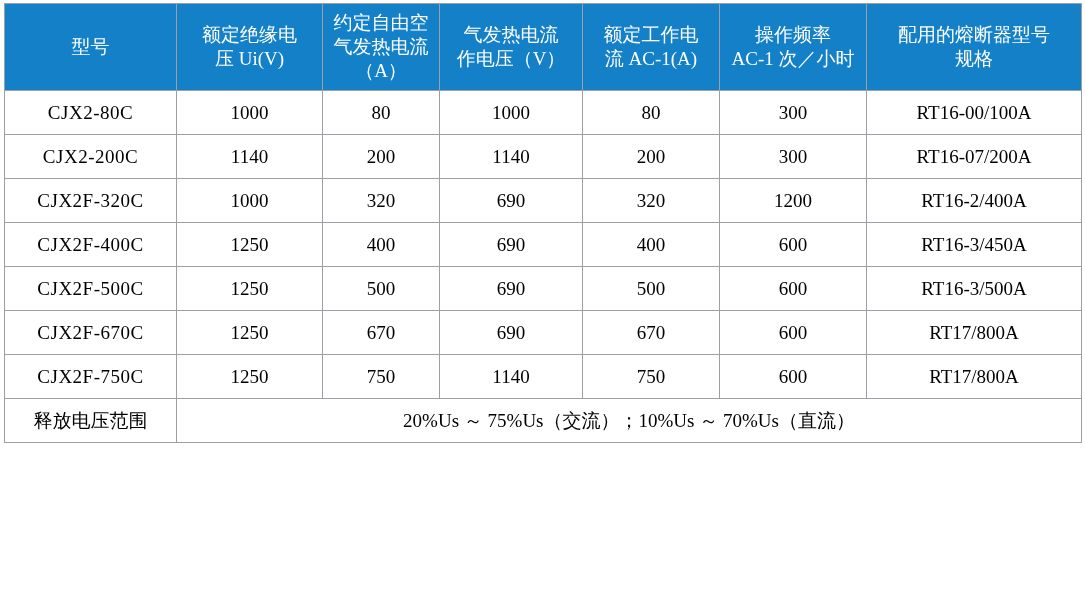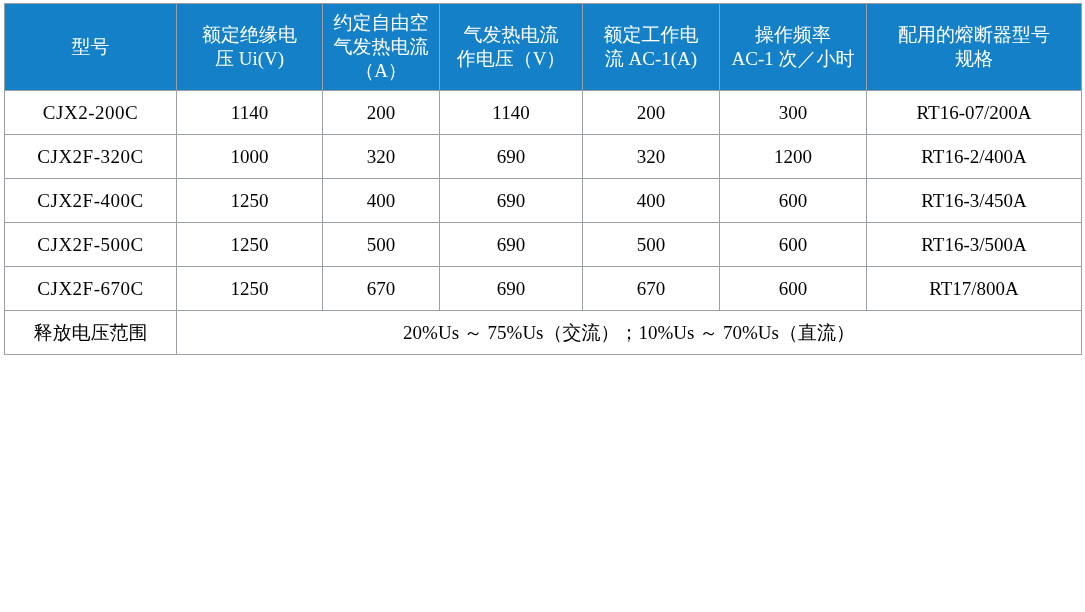--- a/index.html
+++ b/index.html
@@ -110,20 +110,29 @@
           <span class="hd">AC-1 次／小时</span>
         </th>
         <th>
           <span class="hd">配用的熔断器型号</span>
           <span class="hd">规格</span>
         </th>
       </tr>
     </thead>
     <tbody>
       <tr>
+        <td class="model">CJX2-80C</td>
+        <td>1000</td>
+        <td>80</td>
+        <td>1000</td>
+        <td>80</td>
+        <td>300</td>
+        <td>RT16-00/100A</td>
+      </tr>
+      <tr>
         <td class="model">CJX2-200C</td>
         <td>1140</td>
         <td>200</td>
         <td>1140</td>
         <td>200</td>
         <td>300</td>
         <td>RT16-07/200A</td>
       </tr>
       <tr>
         <td class="model">CJX2F-320C</td>
@@ -155,18 +164,27 @@
       <tr>
         <td class="model">CJX2F-670C</td>
         <td>1250</td>
         <td>670</td>
         <td>690</td>
         <td>670</td>
         <td>600</td>
         <td>RT17/800A</td>
       </tr>
       <tr>
+        <td class="model">CJX2F-750C</td>
+        <td>1250</td>
+        <td>750</td>
+        <td>1140</td>
+        <td>750</td>
+        <td>600</td>
+        <td>RT17/800A</td>
+      </tr>
+      <tr>
         <td class="labelcell">释放电压范围</td>
         <td class="fullrow" colspan="6">20%Us ～ 75%Us（交流）；10%Us ～ 70%Us（直流）</td>
       </tr>
     </tbody>
   </table>
 </div>
 
 </body></html>

